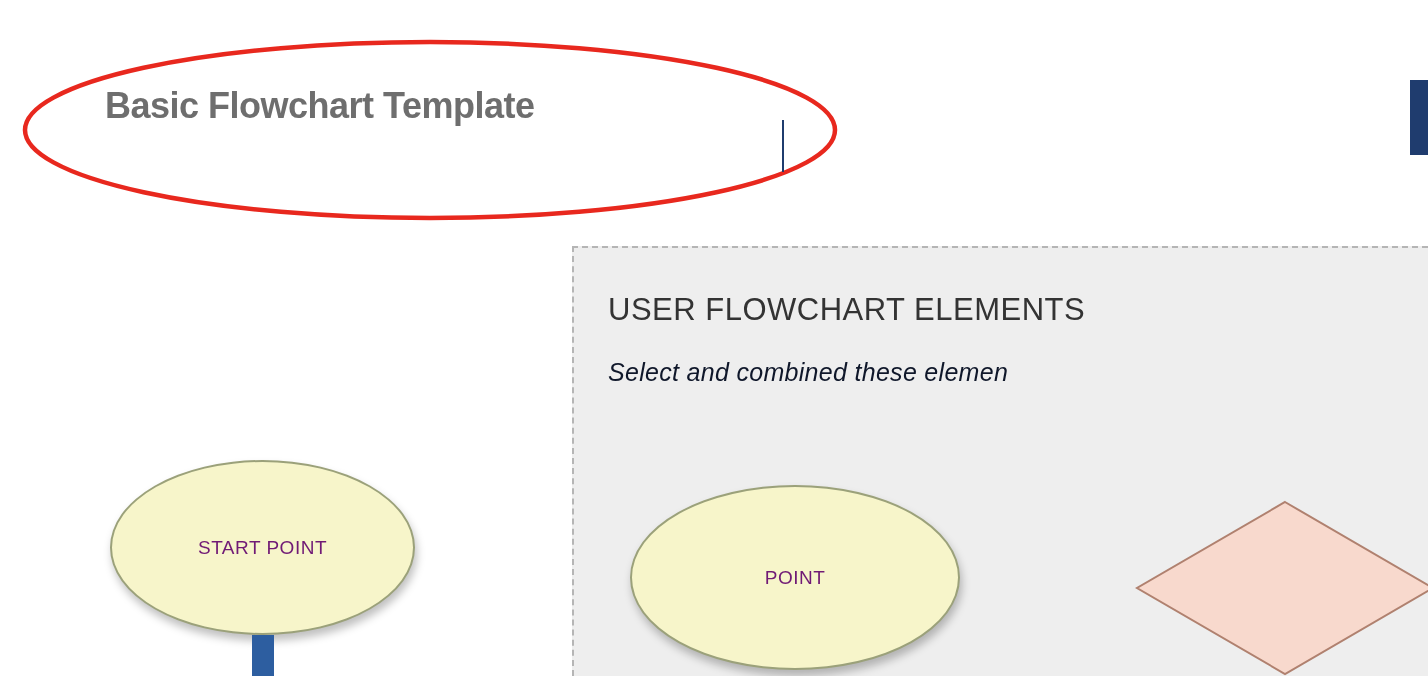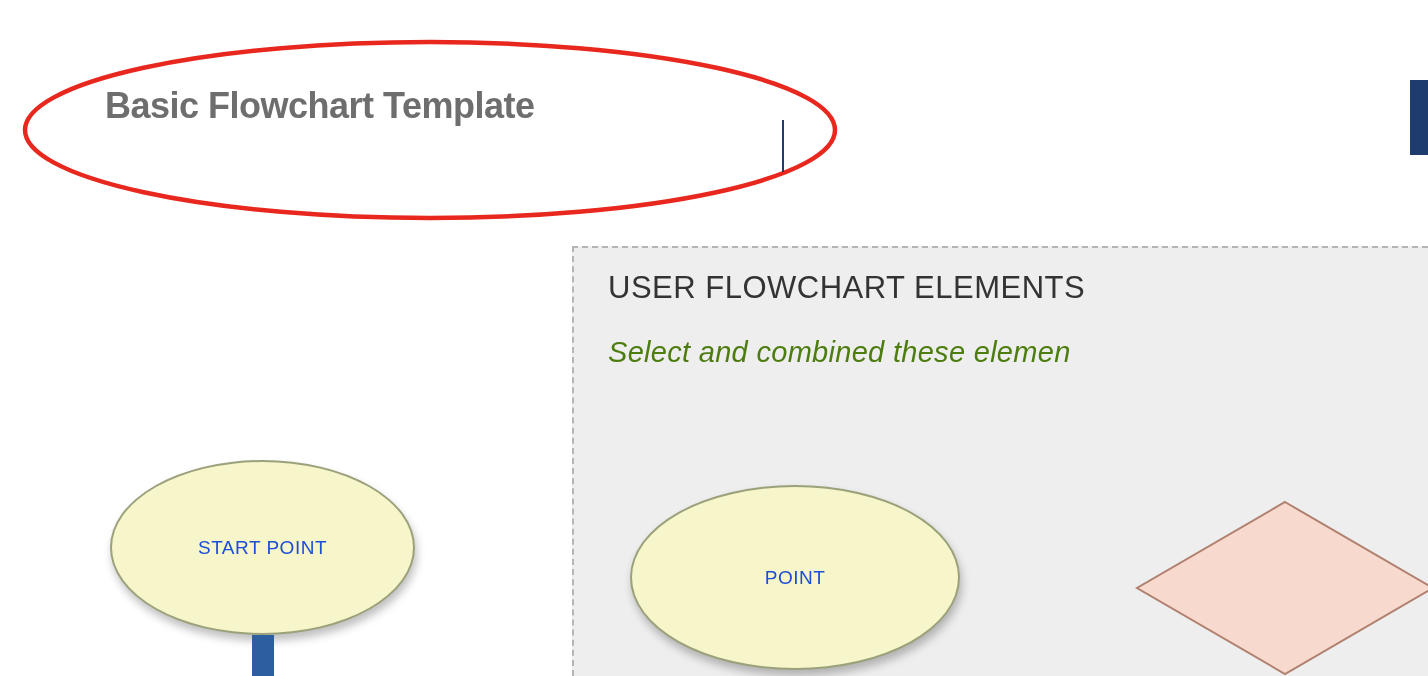--- a/index.html
+++ b/index.html
@@ -61,51 +61,51 @@
       border-radius: 50%;
       background: #f7f5ca;
       border: 2px solid #9ba17a;
       box-shadow: 2px 6px 8px rgba(0,0,0,0.25);
       display: flex;
       align-items: center;
       justify-content: center;
     }
     .shape-label {
       font-size: 19px;
-      color: #1d4ed8;
+      color: #701a75;
       letter-spacing: 0.5px;
     }
     .connector {
       position: absolute;
       top: 635px;
       left: 252px;
       width: 22px;
       height: 41px;
       background: #2d5ea0;
     }
     .panel {
       position: absolute;
       top: 246px;
       left: 572px;
       width: 856px;
       height: 430px;
       background: #eeeeee;
       border-top: 2px dashed #b5b5b5;
       border-left: 2px dashed #b5b5b5;
-      padding: 22px 34px;
+      padding: 44px 34px;
     }
     .panel-heading {
       font-size: 31px;
       color: #333;
       letter-spacing: 0.5px;
       margin-bottom: 30px;
     }
     .panel-sub {
-      font-size: 29px;
-      color: #4d7c0f;
+      font-size: 25px;
+      color: #0f172a;
       font-style: italic;
       letter-spacing: 0.3px;
     }
     .title-ellipse-2 {
       position: absolute;
       top: 485px;
       left: 630px;
       width: 330px;
       height: 185px;
     }

